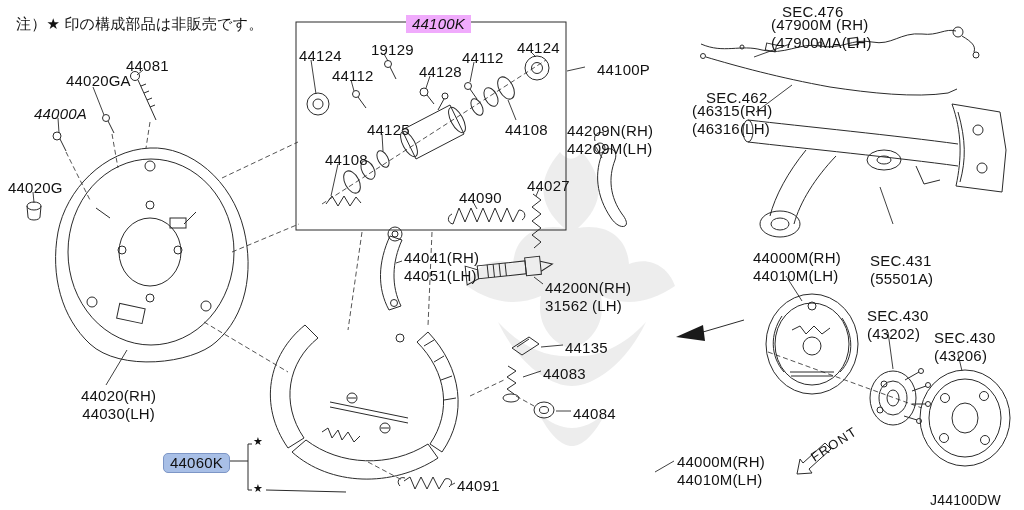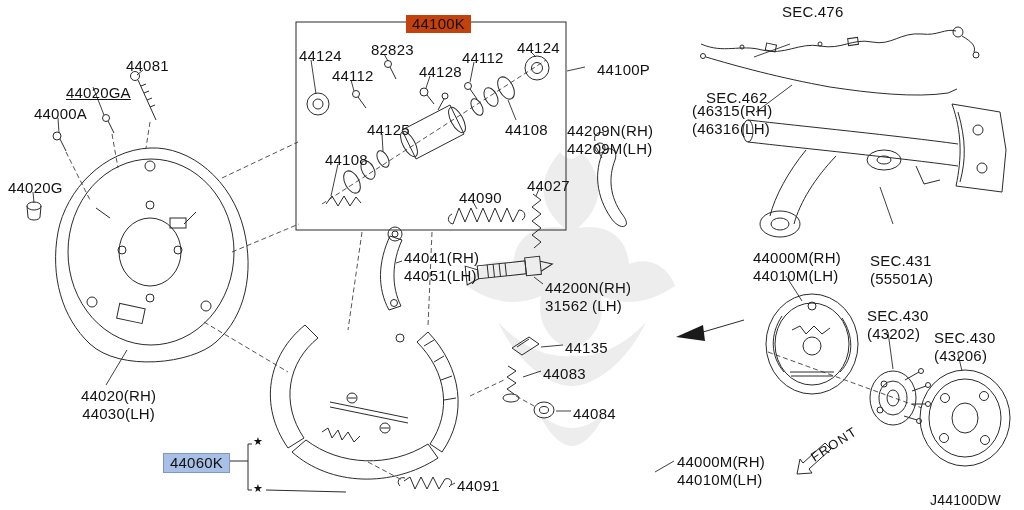--- a/index.html
+++ b/index.html
@@ -12,25 +12,25 @@
   #art { position:absolute; left:0; top:0; width:1024px; height:510px; }
   #art g { stroke:var(--line,#2b2b2b); stroke-width:1; fill:none; }
   #art g.wm { stroke:none; fill:#c9c9c9; opacity:0.33; }
   #art g.dash { stroke:#555; stroke-dasharray:5 3; }
   #art g.leaders { stroke-width:0.9; }
   #labels-layer { position:absolute; left:0; top:0; width:1024px; height:510px; }
   .part-label {
     position:absolute; font-size:15px; line-height:1.18; color:#121212;
     white-space:pre; letter-spacing:0.2px;
   }
-  .part-label.boxtitle { background:#c2410c; padding:0 6px; }
+  .part-label.boxtitle { background:#f0abfc; padding:0 6px;font-style:italic; }
   .part-label.highlight {
     background:var(--highlight_bg,#a8bfe6);
     border:1px solid var(--highlight_border,#7d96c6);
-    padding:0 6px; border-radius:0;
+    padding:0 6px; border-radius:5px;
   }
   .part-label.front { letter-spacing:1.5px; transform-origin:left top; }
   .part-label[style*="rotate"] { transform-origin:left top; }
 </style>
 </head>
 <body>
 
 <div id="stage">
 
   <svg id="art" viewBox="0 0 1024 510" aria-hidden="true">
@@ -286,27 +286,28 @@
       <line x1="756" y1="112" x2="792" y2="85"></line>
       <line x1="893" y1="224" x2="880" y2="187"></line>
       <line x1="786" y1="276" x2="802" y2="301"></line>
       <line x1="888" y1="332" x2="893" y2="369"></line>
       <line x1="958" y1="354" x2="962" y2="371"></line>
       <line x1="674" y1="461" x2="655" y2="472"></line>
     </g>
   </svg>
 
   <div id="labels-layer">
+      <div class="part-label" style="left: 16px; top: 15px;">注）★ 印の構成部品は非販売です。</div>
       <div class="part-label" style="left: 126px; top: 57px;">44081</div>
-      <div class="part-label" style="left: 66px; top: 84px; text-decoration: underline;">44020GA</div>
-      <div class="part-label" style="left: 34px; top: 105px;">44000A</div>
+      <div class="part-label" style="left: 66px; top: 72px;">44020GA</div>
+      <div class="part-label" style="left: 34px; top: 105px; font-style: italic;">44000A</div>
       <div class="part-label" style="left: 8px; top: 179px;">44020G</div>
       <div class="part-label boxtitle" style="left: 406px; top: 15px;">44100K</div>
       <div class="part-label" style="left: 299px; top: 47px;">44124</div>
-      <div class="part-label" style="left: 371px; top: 41px;">82823</div>
+      <div class="part-label" style="left: 371px; top: 41px;">19129</div>
       <div class="part-label" style="left: 462px; top: 49px;">44112</div>
       <div class="part-label" style="left: 517px; top: 39px;">44124</div>
       <div class="part-label" style="left: 332px; top: 67px;">44112</div>
       <div class="part-label" style="left: 419px; top: 63px;">44128</div>
       <div class="part-label" style="left: 367px; top: 121px;">44125</div>
       <div class="part-label" style="left: 505px; top: 121px;">44108</div>
       <div class="part-label" style="left: 325px; top: 151px;">44108</div>
       <div class="part-label" style="left: 587px; top: 61px; margin-left: 10px;">44100P</div>
       <div class="part-label" style="left: 567px; top: 122px;">44209N(RH)
 44209M(LH)</div>
@@ -319,20 +320,22 @@
       <div class="part-label" style="left: 565px; top: 339px;">44135</div>
       <div class="part-label" style="left: 543px; top: 365px;">44083</div>
       <div class="part-label" style="left: 573px; top: 405px;">44084</div>
       <div class="part-label" style="left: 81px; top: 387px; text-align: center;">44020(RH)
 44030(LH)</div>
       <div class="part-label highlight" style="left: 163px; top: 453px;">44060K</div>
       <div class="part-label" style="left: 457px; top: 477px;">44091</div>
       <div class="part-label" style="left: 253px; top: 435px; font-size: 11px;">★</div>
       <div class="part-label" style="left: 253px; top: 482px; font-size: 11px;">★</div>
       <div class="part-label" style="left: 782px; top: 3px;">SEC.476</div>
+      <div class="part-label" style="left: 771px; top: 16px;">(47900M (RH)
+(47900MA(LH)</div>
       <div class="part-label" style="left: 706px; top: 89px;">SEC.462</div>
       <div class="part-label" style="left: 692px; top: 102px;">(46315(RH)
 (46316(LH)</div>
       <div class="part-label" style="left: 870px; top: 224px; margin-top: 28px;">SEC.431
 (55501A)</div>
       <div class="part-label" style="left: 753px; top: 249px;">44000M(RH)
 44010M(LH)</div>
       <div class="part-label" style="left: 867px; top: 307px;">SEC.430
 (43202)</div>
       <div class="part-label" style="left: 934px; top: 329px;">SEC.430

